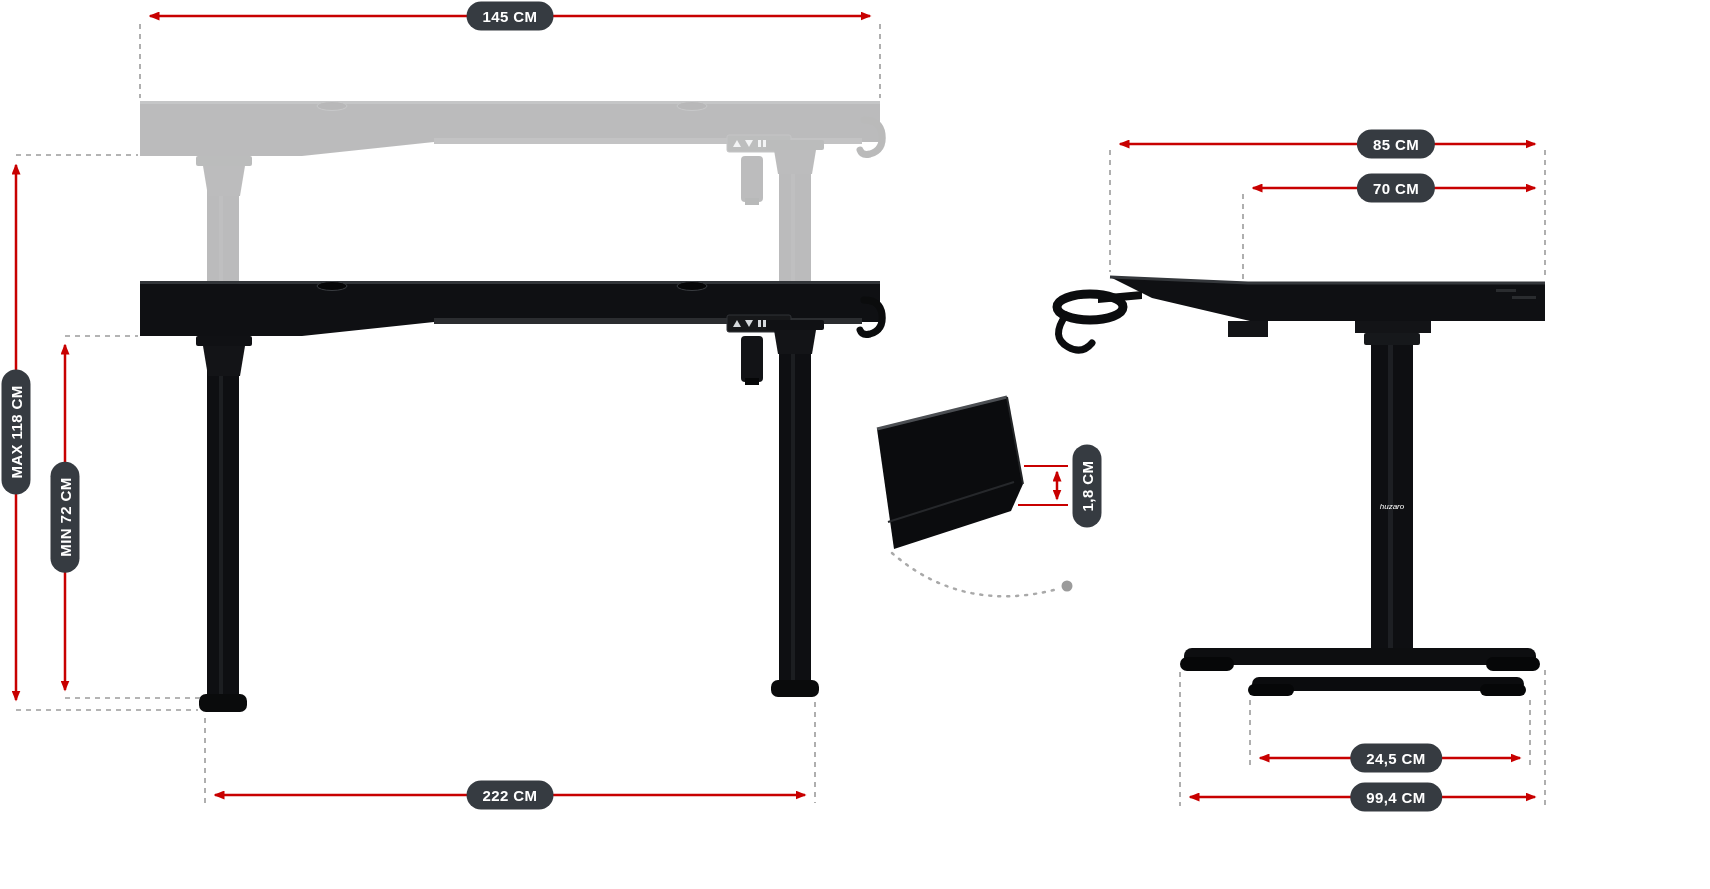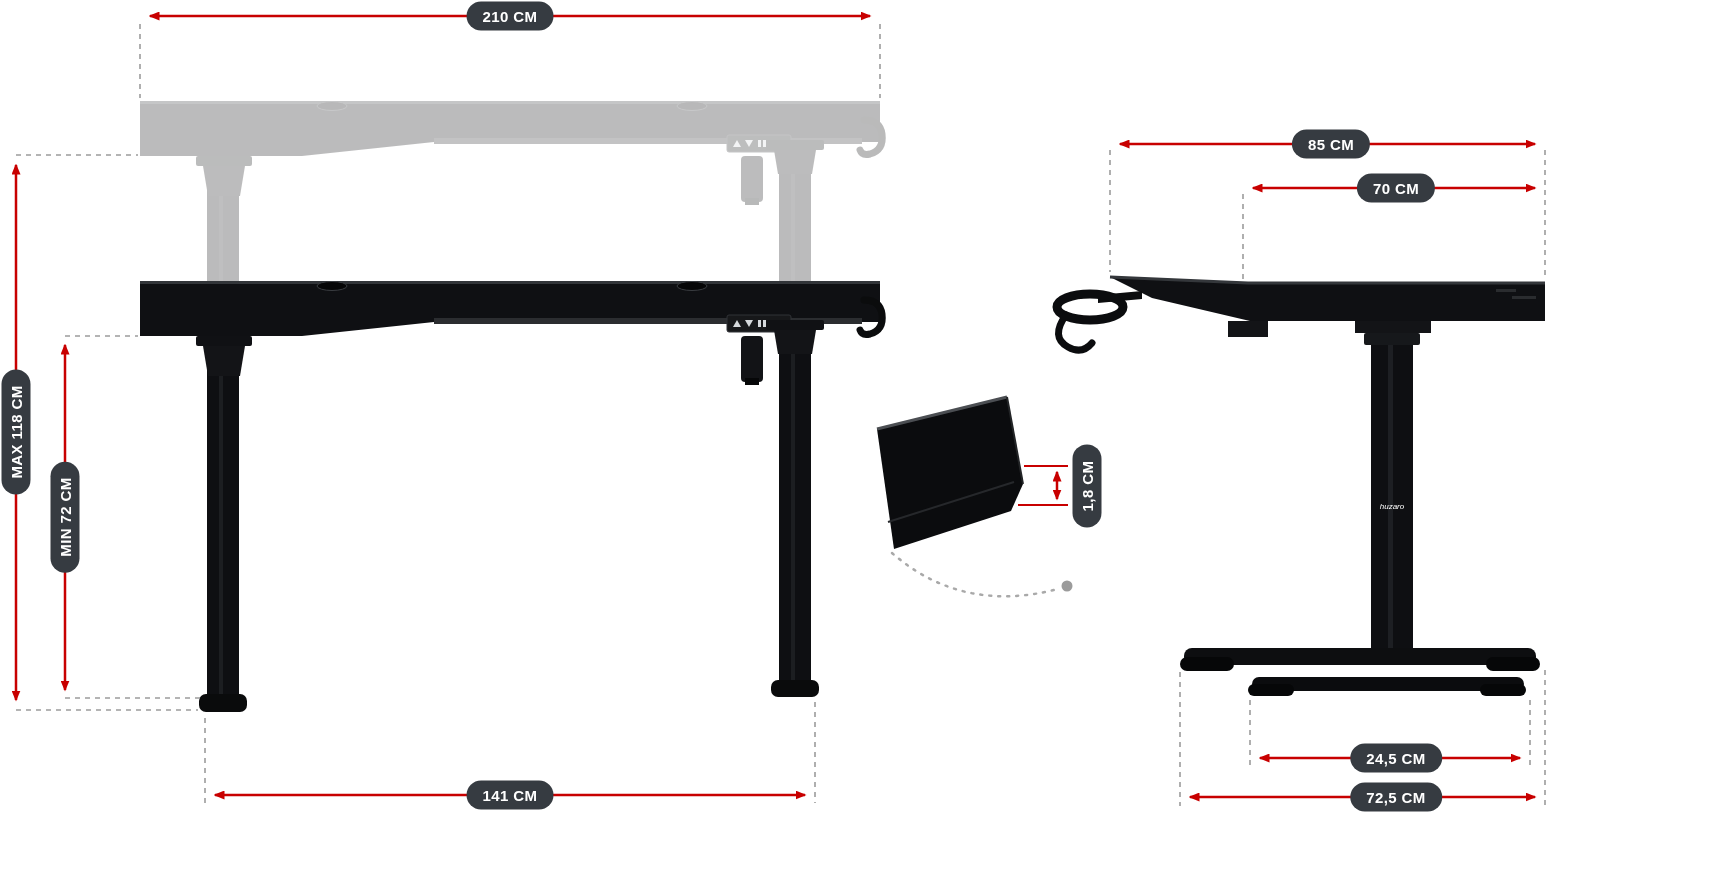--- a/index.html
+++ b/index.html
@@ -165,25 +165,25 @@
       <line x1="1120" y1="144" x2="1535" y2="144" marker-start="url(#ah)" marker-end="url(#ah)"></line>
       <line x1="1253" y1="188" x2="1535" y2="188" marker-start="url(#ah)" marker-end="url(#ah)"></line>
       <line x1="1260" y1="758" x2="1520" y2="758" marker-start="url(#ah)" marker-end="url(#ah)"></line>
       <line x1="1190" y1="797" x2="1535" y2="797" marker-start="url(#ah)" marker-end="url(#ah)"></line>
       <line x1="1057" y1="472" x2="1057" y2="499" marker-start="url(#ah)" marker-end="url(#ah)"></line>
       <line x1="1024" y1="466" x2="1068" y2="466" stroke-width="2"></line>
       <line x1="1018" y1="505" x2="1068" y2="505" stroke-width="2"></line>
     </g>
   </svg>
 
-  <div class="badge" style="left:510px;top:16px;">210 CM</div>
+  <div class="badge" style="left:510px;top:16px;">145 CM</div>
   <div class="badge rot" style="left:16px;top:432px;">MAX 118 CM</div>
   <div class="badge rot" style="left:65px;top:517px;">MIN 72 CM</div>
-  <div class="badge" style="left:510px;top:795px;">141 CM</div>
+  <div class="badge" style="left:510px;top:795px;">222 CM</div>
 
-  <div class="badge" style="left:1331px;top:144px;">85 CM</div>
+  <div class="badge" style="left:1396px;top:144px;">85 CM</div>
   <div class="badge" style="left:1396px;top:188px;">70 CM</div>
   <div class="badge" style="left:1396px;top:758px;">24,5 CM</div>
-  <div class="badge" style="left:1396px;top:797px;">72,5 CM</div>
+  <div class="badge" style="left:1396px;top:797px;">99,4 CM</div>
 
   <div class="badge rot" style="left:1087px;top:486px;">1,8 CM</div>
 
 </div>
 
 </body></html>

